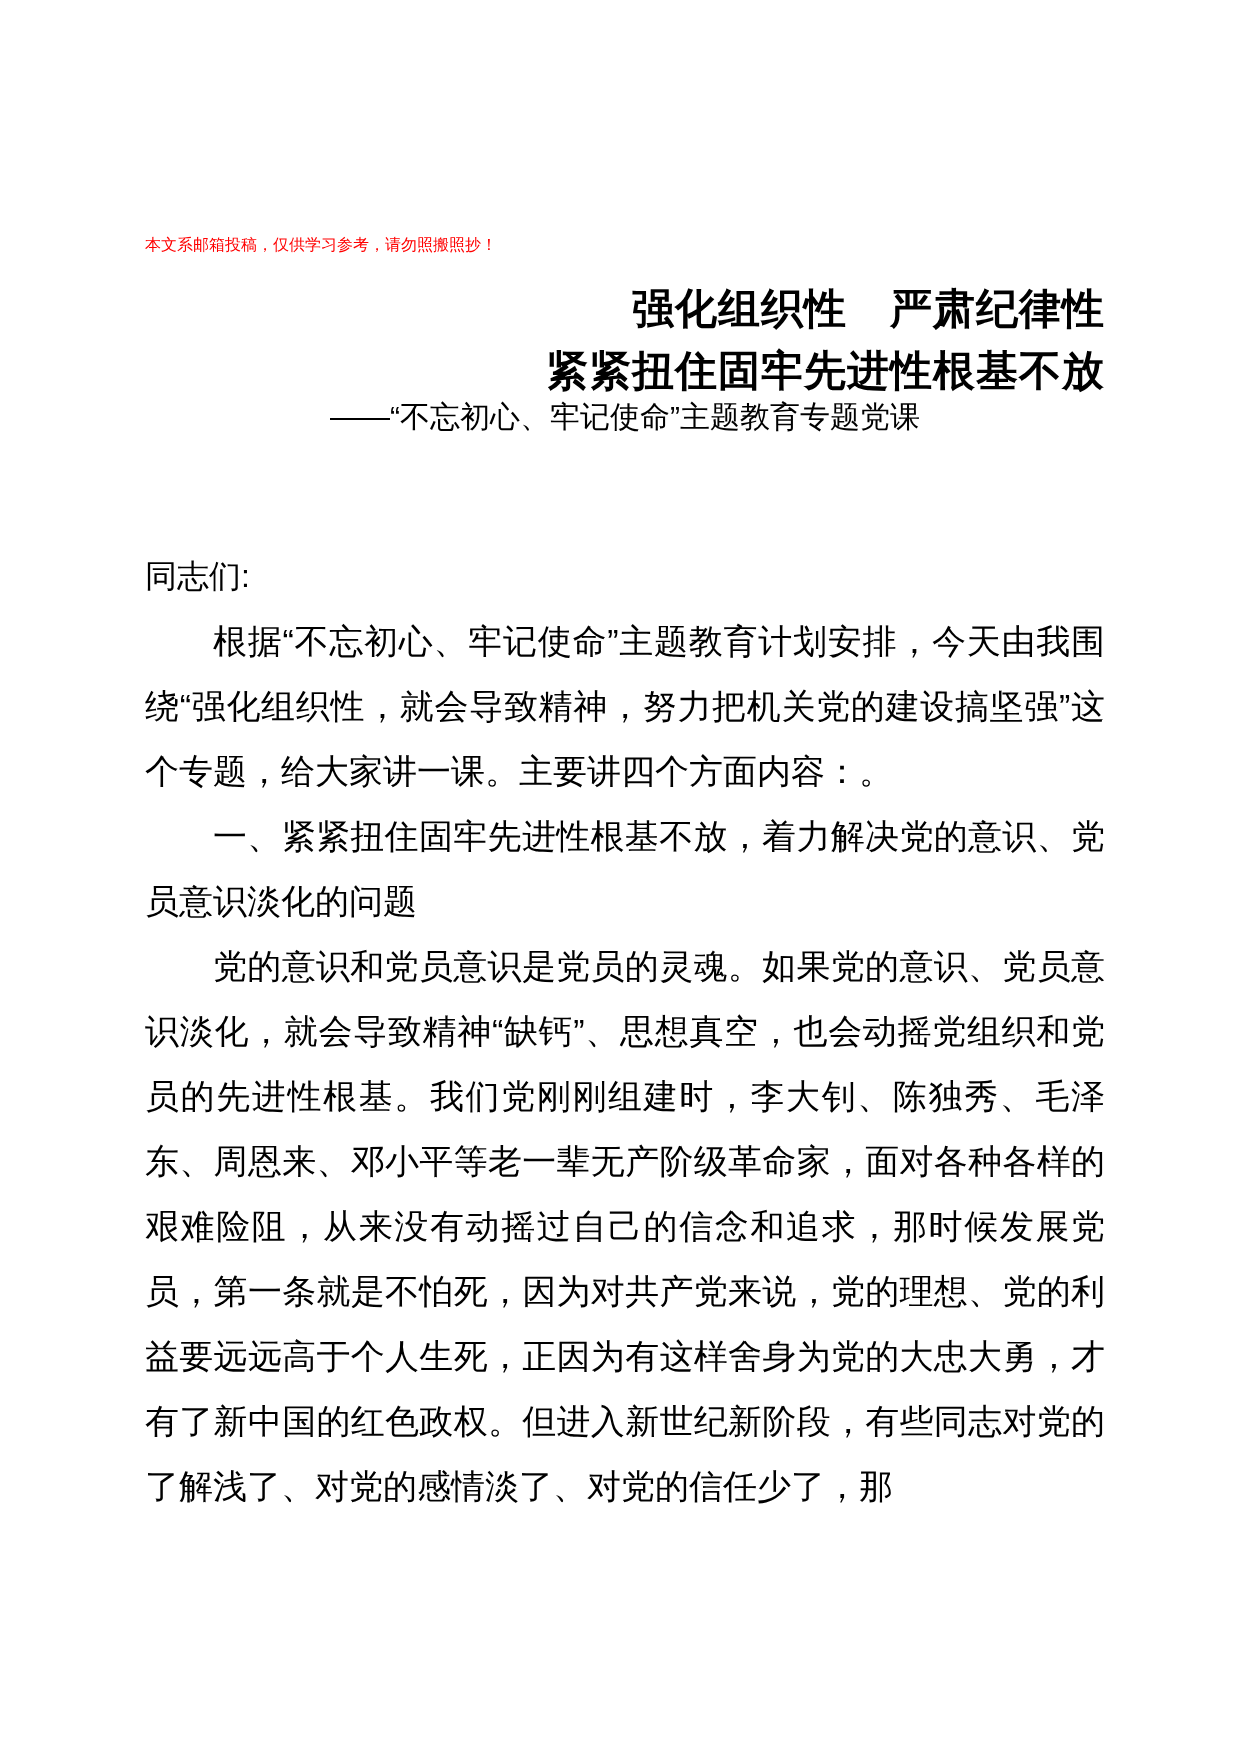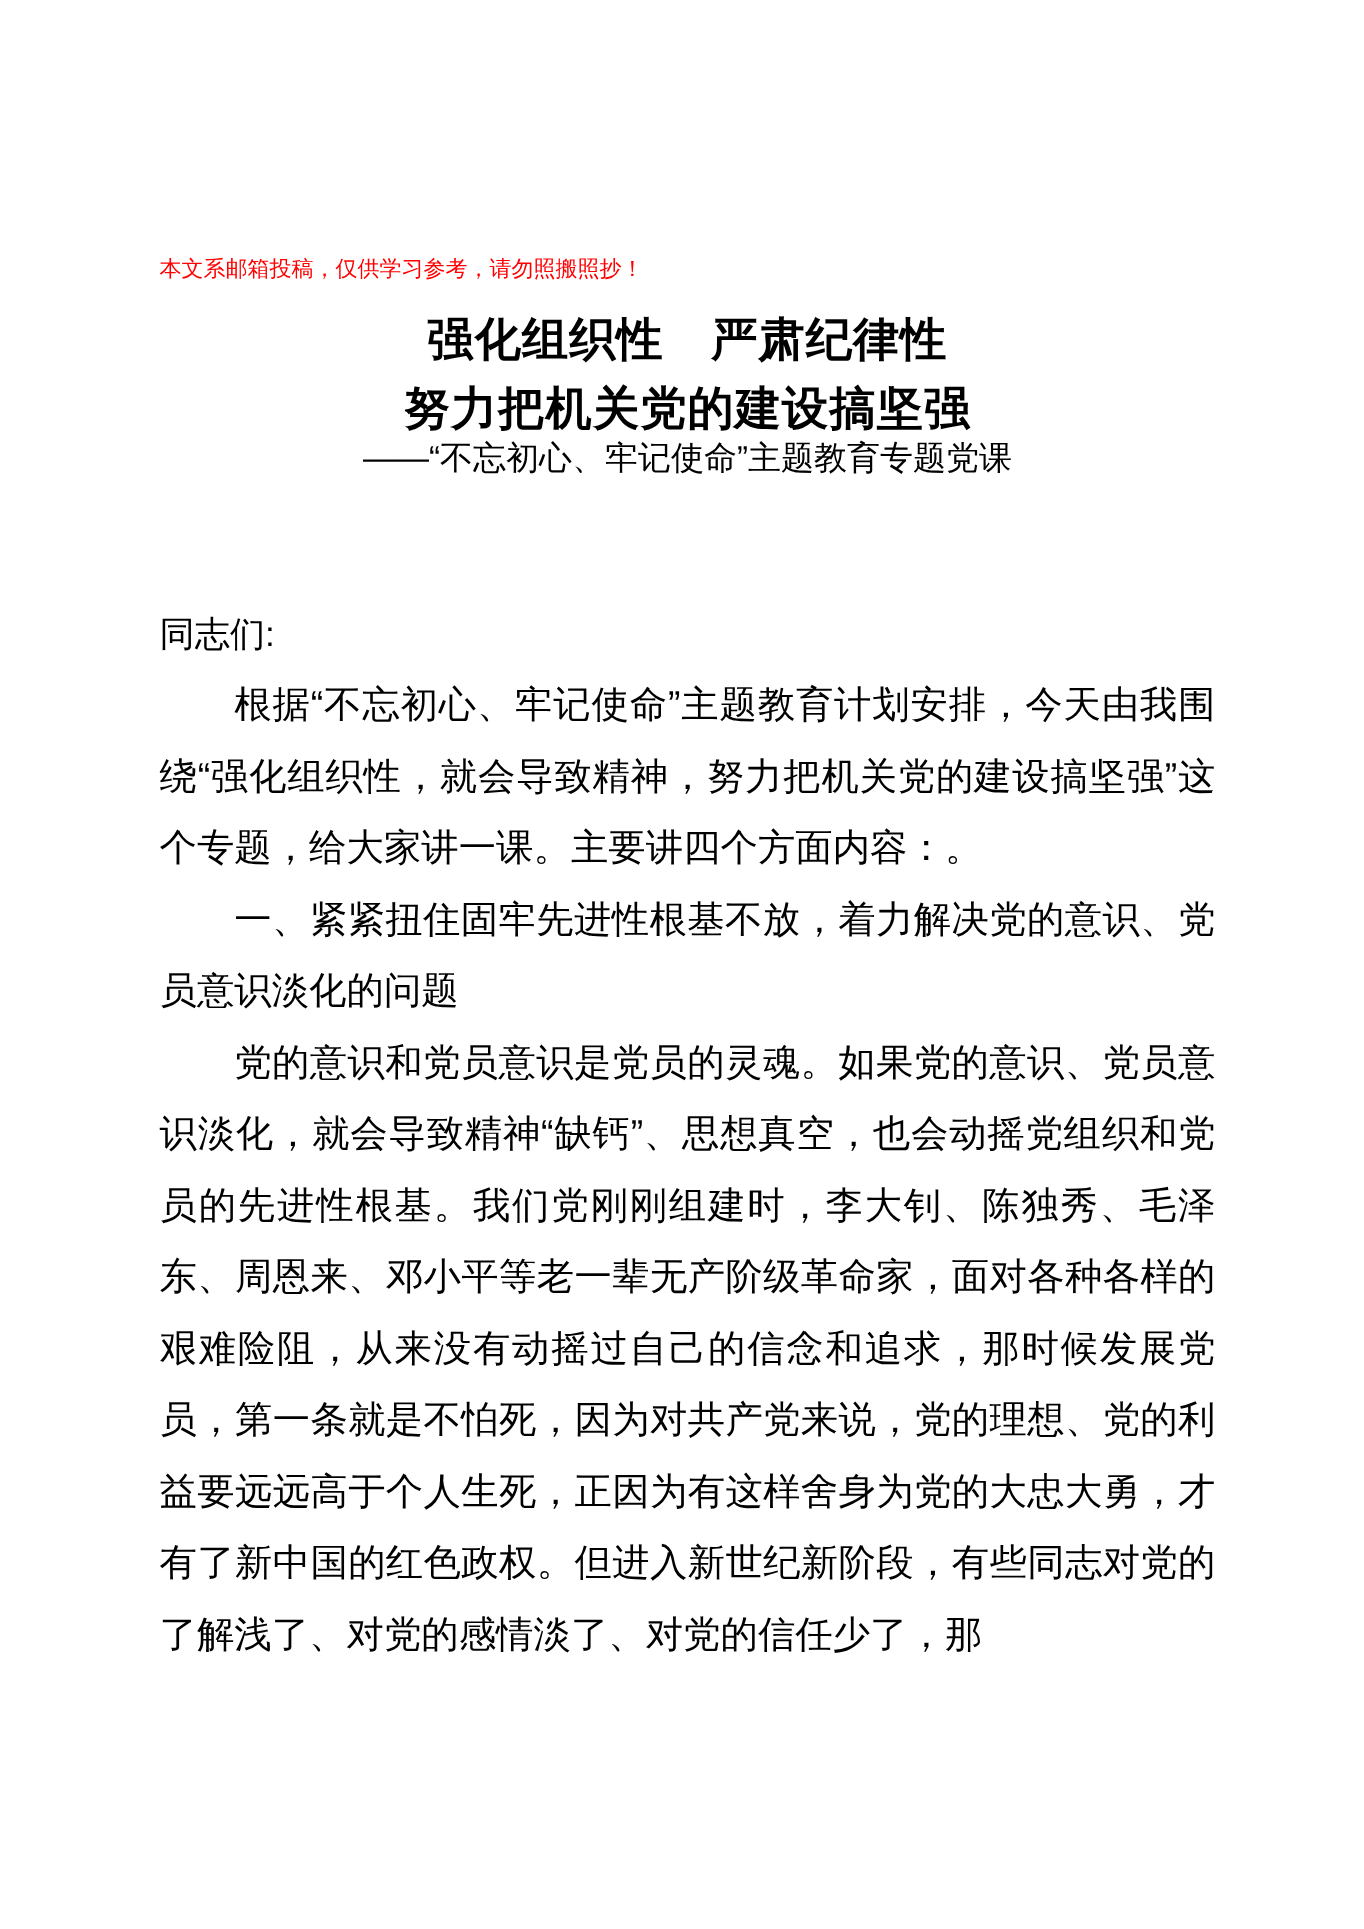--- a/index.html
+++ b/index.html
@@ -13,35 +13,36 @@
     height: 1754px;
     background: #ffffff;
     color: #000000;
     box-sizing: border-box;
     padding: 232px 135px 0 145px;
     font-family: "Liberation Sans", sans-serif;
     overflow: hidden;
   }
   .disclaimer {
     color: #ff0000;
-    font-size: 20px;
+    font-size: 16px;
     line-height: 26px;
     margin: 0;
     font-weight: 500;
   }
   .title-block {
     margin-top: 20px;
   }
   .title-line {
     font-size: 42px;
     font-weight: 700;
     line-height: 62px;
-    text-align: center;
+    text-align: right;
     letter-spacing: 1px;
     margin: 0;
+    font-family: Liberation Serif, serif;
   }
   .subtitle {
     font-size: 30px;
     line-height: 30px;
     text-align: center;
     font-weight: 400;
   }
   .salutation {
     margin-top: 112px;
     font-size: 32px;
@@ -60,21 +61,21 @@
 </style>
 </head>
 <body>
 
 <div class="page">
 
   <p class="disclaimer">本文系邮箱投稿，仅供学习参考，请勿照搬照抄！</p>
 
   <div class="title-block">
     <div class="title-line">强化组织性　严肃纪律性</div>
-    <div class="title-line">努力把机关党的建设搞坚强</div>
+    <div class="title-line">紧紧扭住固牢先进性根基不放</div>
   </div>
 
   <div class="subtitle">——“不忘初心、牢记使命”主题教育专题党课</div>
 
   <div class="salutation">同志们:</div>
 
   <div class="doc-body">
     <p>根据“不忘初心、牢记使命”主题教育计划安排，今天由我围绕“强化组织性，就会导致精神，努力把机关党的建设搞坚强”这个专题，给大家讲一课。主要讲四个方面内容：。</p>
     <p>一、紧紧扭住固牢先进性根基不放，着力解决党的意识、党员意识淡化的问题</p>
     <p>党的意识和党员意识是党员的灵魂。如果党的意识、党员意识淡化，就会导致精神“缺钙”、思想真空，也会动摇党组织和党员的先进性根基。我们党刚刚组建时，李大钊、陈独秀、毛泽东、周恩来、邓小平等老一辈无产阶级革命家，面对各种各样的艰难险阻，从来没有动摇过自己的信念和追求，那时候发展党员，第一条就是不怕死，因为对共产党来说，党的理想、党的利益要远远高于个人生死，正因为有这样舍身为党的大忠大勇，才有了新中国的红色政权。但进入新世纪新阶段，有些同志对党的了解浅了、对党的感情淡了、对党的信任少了，那</p>

